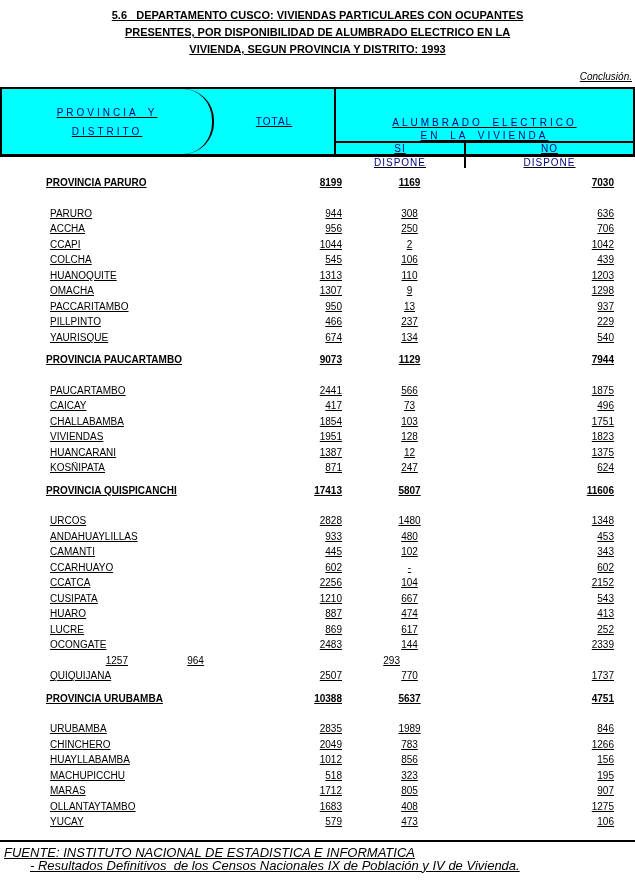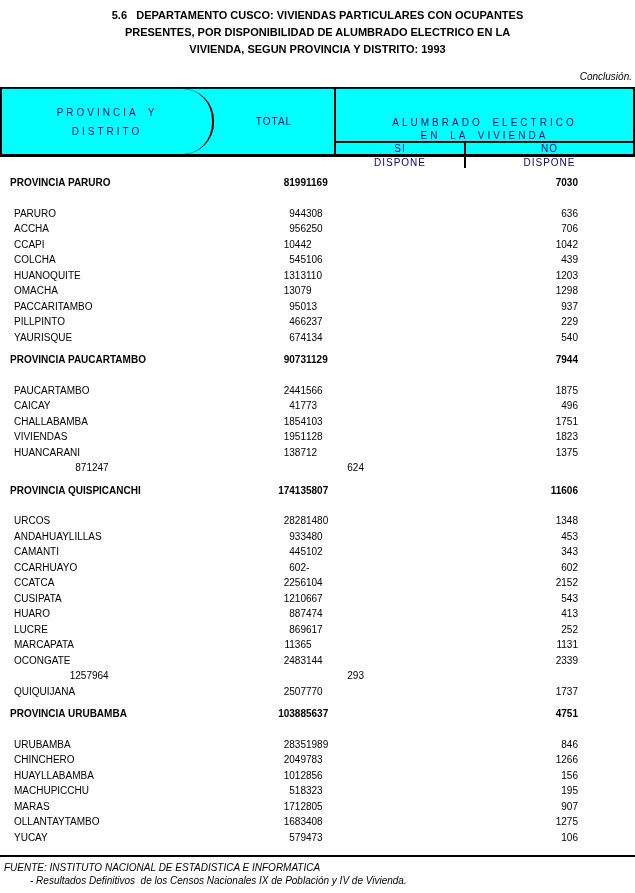--- a/index.html
+++ b/index.html
@@ -5,20 +5,21 @@
   * { margin: 0; padding: 0; box-sizing: border-box; }
   html, body { background: #ffffff; }
   .page {
     position: relative;
     width: 635px;
     height: 893px;
     background: #ffffff;
     font-family: "Liberation Sans", sans-serif;
     color: #000000;
     overflow: hidden;
+    text-decoration: underline;
   }
   
   .title-block {
     padding-top: 7px;
     text-align: center;
   }
   .title-line {
     font-size: 11px;
     font-weight: bold;
     line-height: 17px;
@@ -82,41 +83,41 @@
   .h-sub {
     display: flex;
     flex-direction: column;
     justify-content: center;
     align-items: center;
     gap: 3px;
     letter-spacing: 1px;
   }
   .spaced { letter-spacing: 3px; word-spacing: 4px; }
   
-  .tbody { width: 635px; }
+  .tbody { width: 635px; padding-left: 36px; }
   .row { display: flex; height: 15.5px; align-items: center; font-size: 10px; }
   .cell { overflow: hidden; white-space: nowrap; }
   .c-name  { width: 214px; }
   .c-total { width: 92px;  text-align: right; }
-  .c-si    { width: 135px; text-align: left; }
+  .c-si    { width: 135px; text-align: center; }
   .c-no    { width: 137px; text-align: right; }
   .district-row .c-name { padding-left: 14px; }
   .province-row { font-weight: bold; margin-top: 7px; margin-bottom: 15px; }
   .province-row .c-name { padding-left: 10px; }
   .section-first .province-row { margin-top: 18px; }
   
   .footer-rule {
     margin-top: 10px;
     width: 635px;
     height: 0;
     border-top: 2px solid var(--border-color, #000000);
   }
   .footer {
     padding-top: 4px;
-    font-size: 10px;
+    font-size: 13px;
     font-style: italic;
     line-height: 13px;
   }
   .footer-line1 { padding-left: 4px; white-space: pre-wrap; }
   .footer-line2 { padding-left: 30px; white-space: pre-wrap; }
 </style>
 </head>
 <body>
 
 <div class="page" style="--header-bg: #00FFFF; --header-text: #000080; --border-color: #000000;">
@@ -247,20 +248,21 @@
           <div class="cell c-si">128</div>
           <div class="cell c-no">1823</div>
         </div>
         <div class="row district-row">
           <div class="cell c-name">HUANCARANI</div>
           <div class="cell c-total">1387</div>
           <div class="cell c-si">12</div>
           <div class="cell c-no">1375</div>
         </div>
         <div class="row district-row">
+          <div class="cell c-name">KOSÑIPATA</div>
           <div class="cell c-total">871</div>
           <div class="cell c-si">247</div>
           <div class="cell c-no">624</div>
         </div>
       </div>
       <div class="section">
         <div class="row province-row">
           <div class="cell c-name">PROVINCIA QUISPICANCHI</div>
           <div class="cell c-total">17413</div>
           <div class="cell c-si">5807</div>
@@ -308,26 +310,20 @@
           <div class="cell c-si">474</div>
           <div class="cell c-no">413</div>
         </div>
         <div class="row district-row">
           <div class="cell c-name">LUCRE</div>
           <div class="cell c-total">869</div>
           <div class="cell c-si">617</div>
           <div class="cell c-no">252</div>
         </div>
         <div class="row district-row">
-          <div class="cell c-name">MARCAPATA</div>
-          <div class="cell c-total">1136</div>
-          <div class="cell c-si">5</div>
-          <div class="cell c-no">1131</div>
-        </div>
-        <div class="row district-row">
           <div class="cell c-name">OCONGATE</div>
           <div class="cell c-total">2483</div>
           <div class="cell c-si">144</div>
           <div class="cell c-no">2339</div>
         </div>
         <div class="row district-row">
           <div class="cell c-total">1257</div>
           <div class="cell c-si">964</div>
           <div class="cell c-no">293</div>
         </div>

